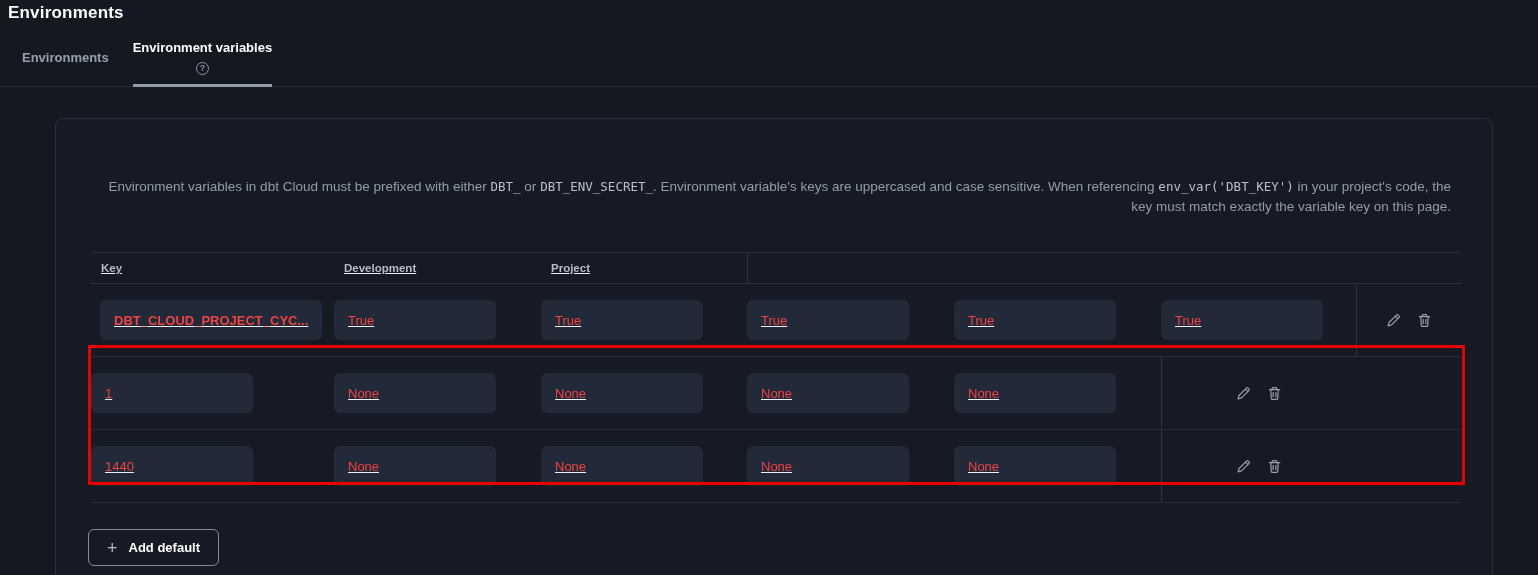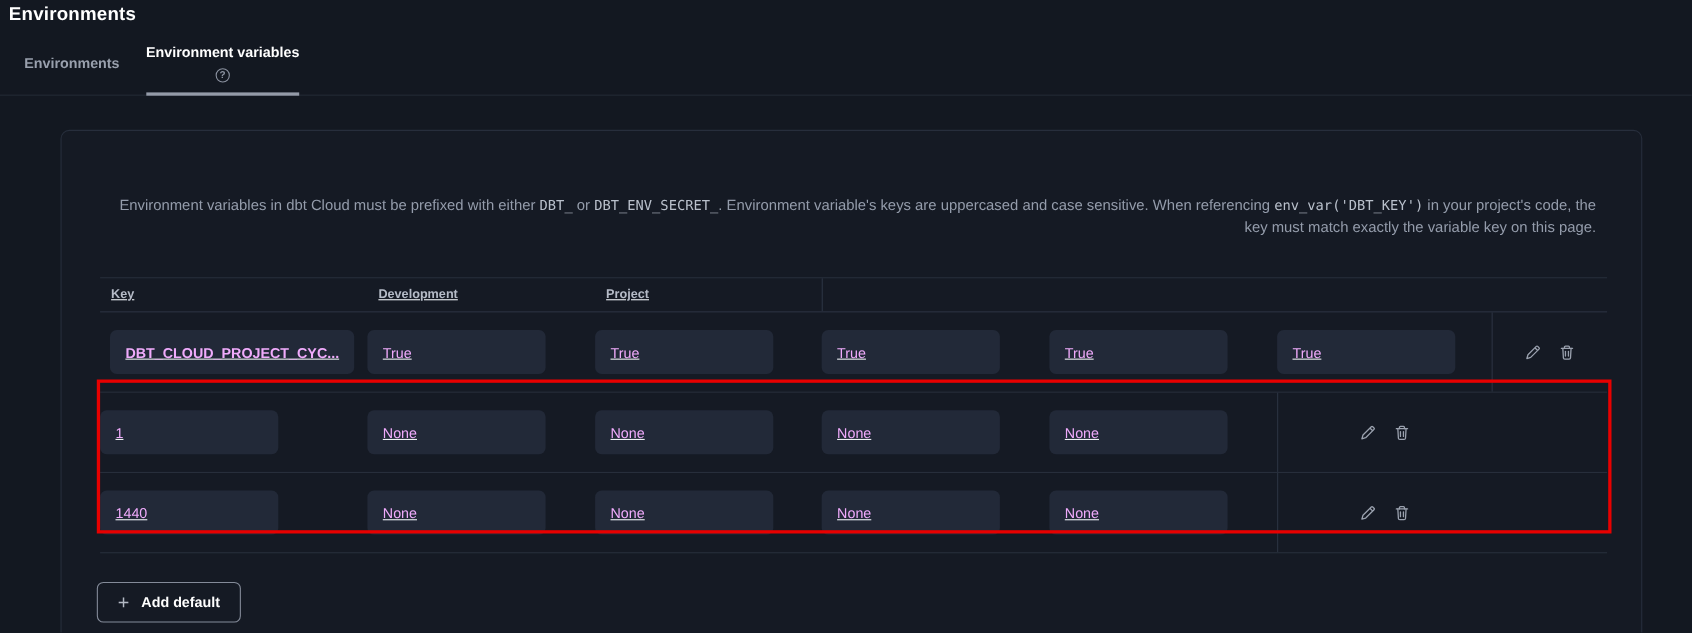--- a/index.html
+++ b/index.html
@@ -109,21 +109,21 @@
   }
   .cell { height: 100%; display: flex; align-items: center; }
   .pill {
     height: 40px;
     background: #222938;
     border-radius: 6px;
     display: inline-flex;
     align-items: center;
     padding: 0 14px;
     font-size: 13px;
-    color: #f0abfc;
+    color: #ef4444;
     white-space: nowrap;
   }
   .key-cell .pill {
     margin-left: 9px;
     font-weight: 700;
     min-width: 178px;
     max-width: 226px;
     overflow: hidden;
   }
   .val-cell .pill { width: 162px; font-weight: 500; }

